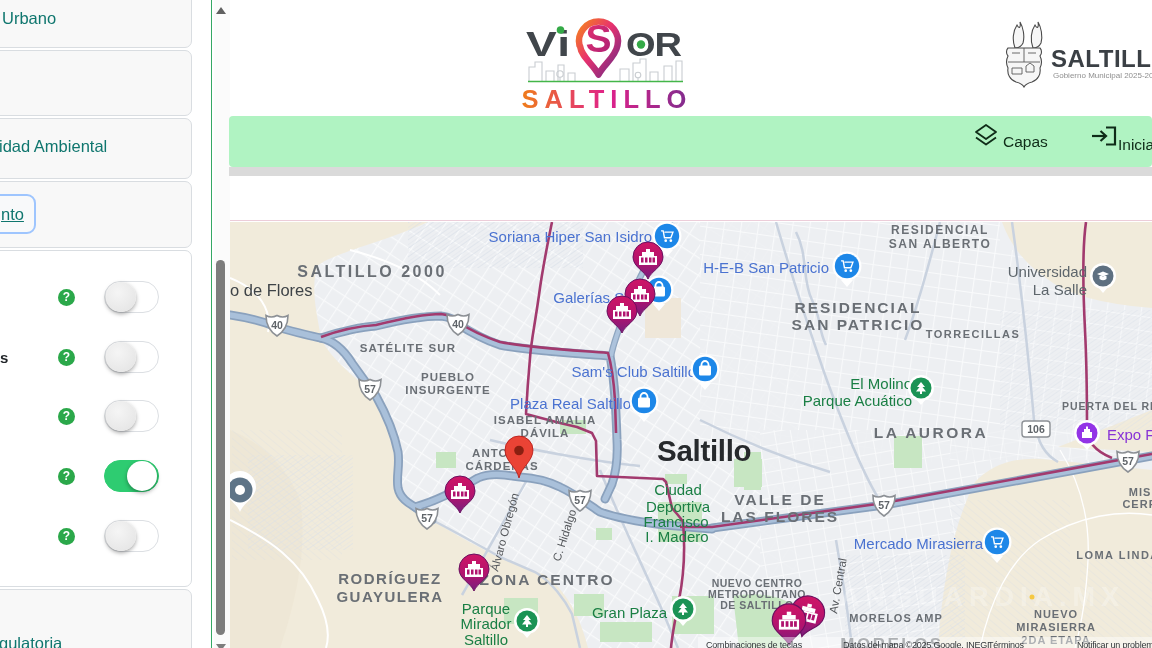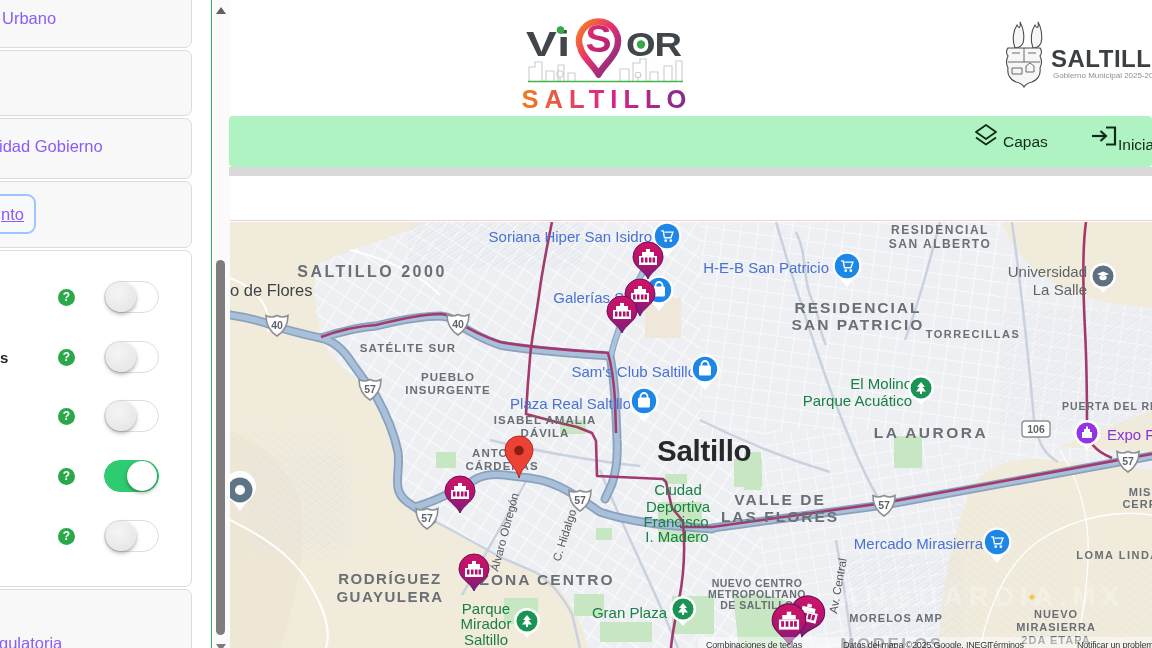--- a/index.html
+++ b/index.html
@@ -1,37 +1,37 @@
 <!DOCTYPE html>
 <html><head>
 <meta charset="utf-8">
 <style>
   html,body{margin:0;padding:0}
   body{width:1152px;height:648px;position:relative;overflow:hidden;background:#fff;
        font-family:"Liberation Sans",sans-serif;}
   .abs{position:absolute}
   .card{position:absolute;left:-20px;width:212px;background:#f8f8f8;
         border:1px solid #d9dde1;border-radius:0 7px 7px 0;box-sizing:border-box}
-  .blink{position:absolute;color:#8b5cf6;font-size:16.5px;white-space:nowrap}
+  .blink{position:absolute;color:#0f766e;font-size:16.5px;white-space:nowrap}
   .tgl{position:absolute;width:55px;height:32px;border-radius:16px;background:#fff;
        border:1px solid #dcdfe3;box-sizing:border-box}
   .knob{position:absolute;top:0px;width:30px;height:30px;border-radius:50%;
         background:radial-gradient(circle at 40% 35%,#f5f5f5,#e2e2e2);
         box-shadow:0 2px 4px rgba(0,0,0,.35)}
   .qb{position:absolute;width:17px;height:17px;border-radius:50%;background:#2ba84a;
       color:#fff;font-size:12px;font-weight:bold;text-align:center;line-height:17px}
 </style>
 </head>
 <body>
 
 <div class="card" style="top:-12px;height:60px"></div>
 <div class="blink" style="left:2px;top:9px">Urbano</div>
 <div class="card" style="top:50px;height:66px"></div>
 <div class="card" style="top:118px;height:61px"></div>
-<div class="blink" style="left:-1px;top:137px">idad Gobierno</div>
+<div class="blink" style="left:-1px;top:137px">idad Ambiental</div>
 <div class="card" style="top:181px;height:67px"></div>
 <div class="abs" style="left:-22px;top:194px;width:54px;height:36px;border:2.5px solid #9ec5fe;border-radius:9px;background:#f8f9fa"></div>
 <div class="blink" style="left:1px;top:205px;text-decoration:underline">nto</div>
 <div class="card" style="top:250px;height:337px;background:#fff"></div>
 <div class="abs" style="left:0px;top:349px;font-size:15px;font-weight:bold;color:#212529">s</div>
 
 <div class="qb" style="left:58px;top:289px">?</div>
 <div class="tgl" style="left:104px;top:281px">
     <div class="knob" style="left:1px"></div>
   </div>

